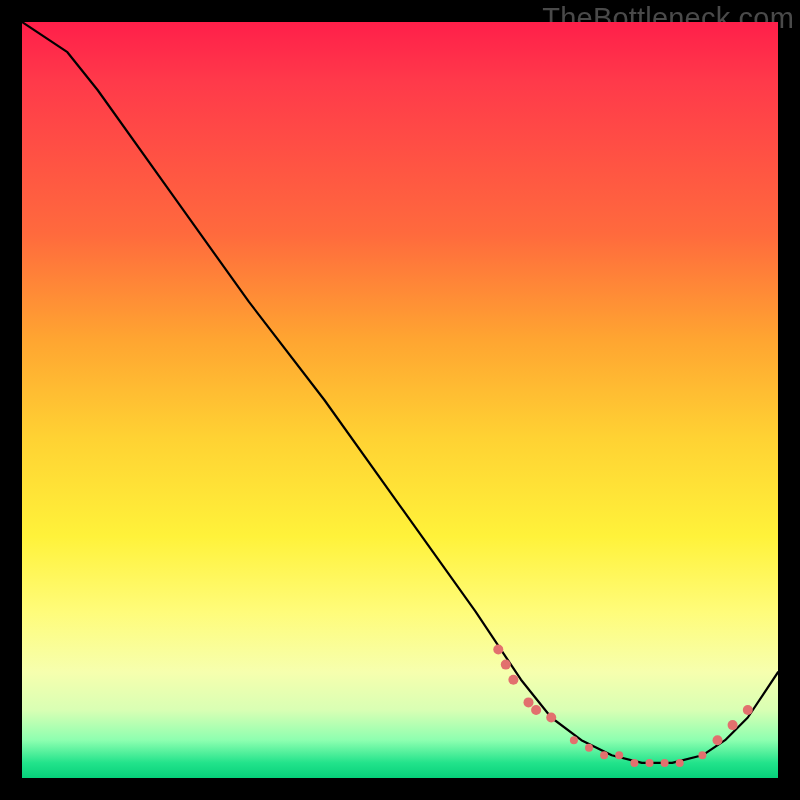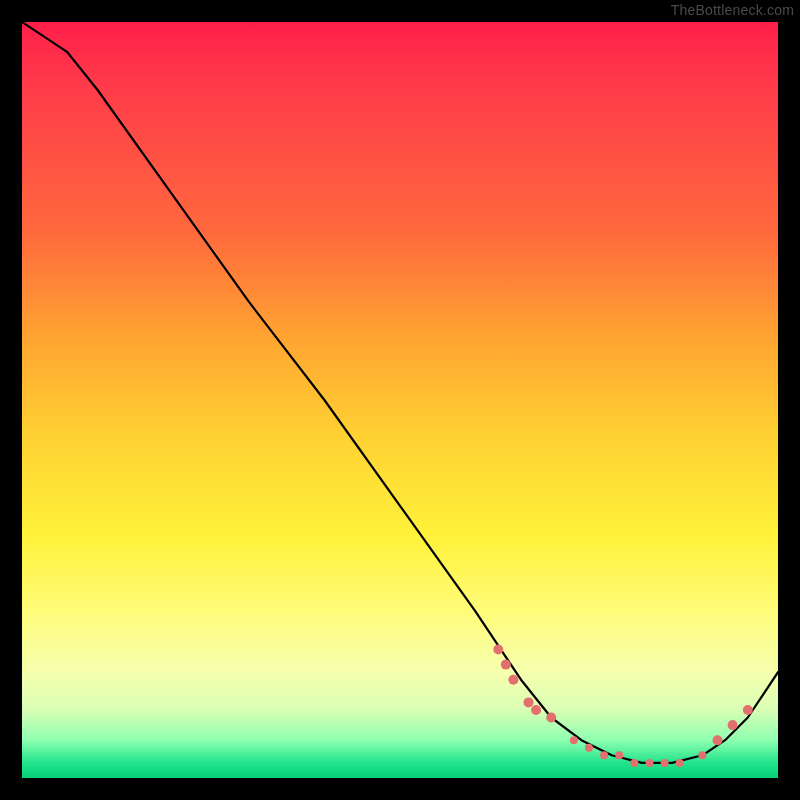--- a/index.html
+++ b/index.html
@@ -40,21 +40,21 @@
       #8dffb0 95%,
       #22e38b 98%,
       #06d07a 100%
     );
   }
   .watermark {
     position: absolute;
     top: 2px;
     right: 6px;
     color: #4a4a4a;
-    font-size: 14px;
+    font-size: 29px;
     letter-spacing: 0.2px;
     font-weight: 500;
   }
   svg.curve {
     position: absolute;
     left: 0;
     top: 0;
     width: 756px;
     height: 756px;
   }

